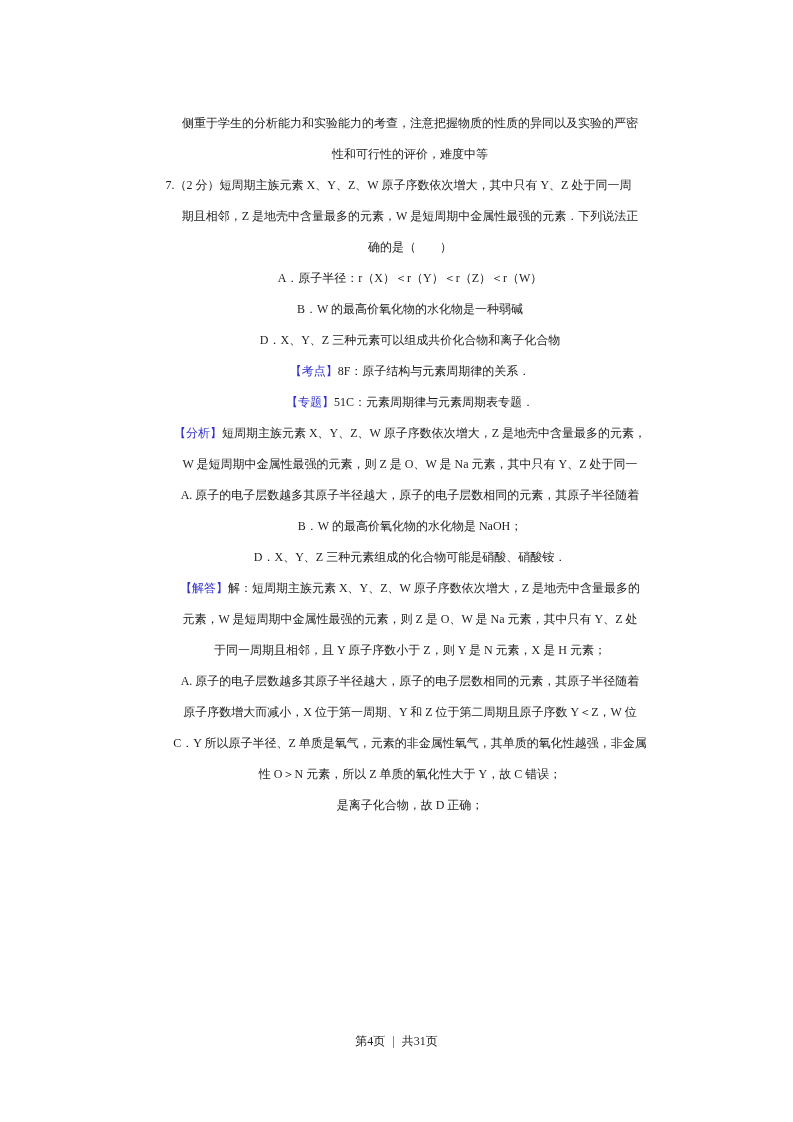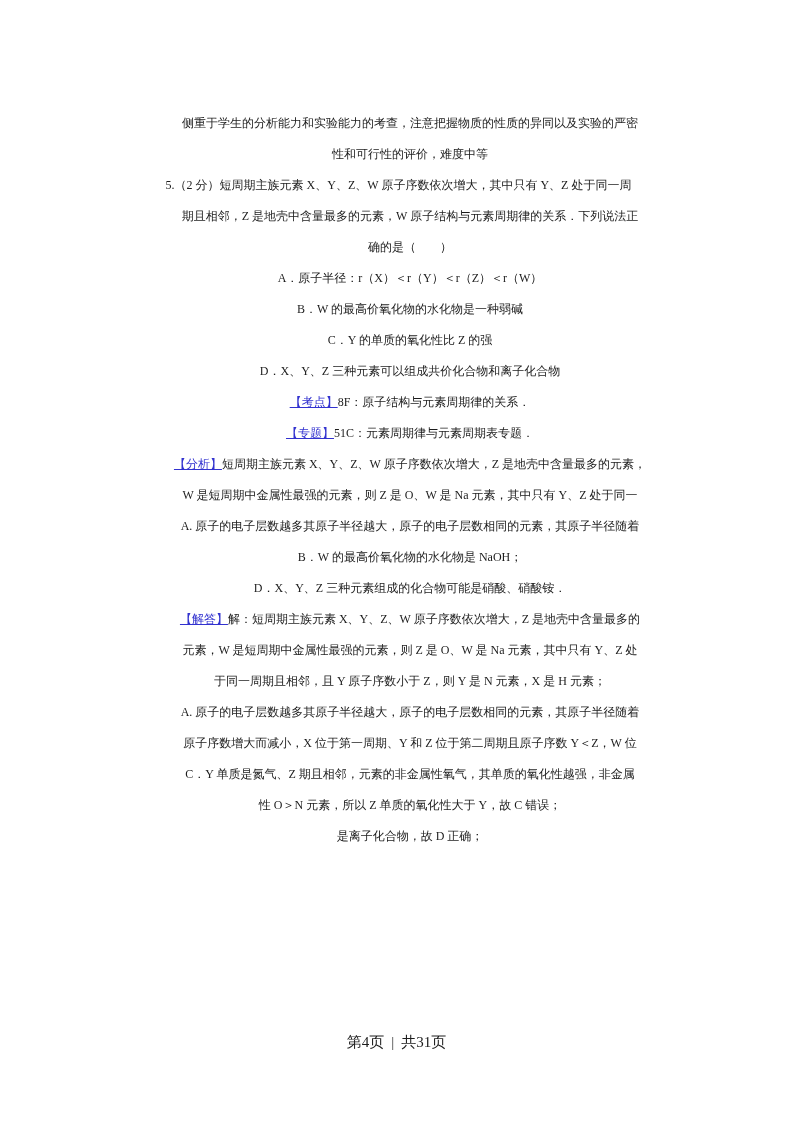--- a/index.html
+++ b/index.html
@@ -31,62 +31,60 @@
   .line {
     height: 31px;
     line-height: 31px;
     white-space: nowrap;
   }
   .line.hang {
     margin-left: -23px;
   }
   .accent {
     color: var(--accent, #3232cf);
-    text-decoration: underline;
   }
   .footer {
     position: absolute;
     left: 0;
     top: 1033px;
     width: 100%;
     text-align: center;
-    font-size: 15px;
+    font-size: 12px;
     color: var(--ink, #1c1c1c);
   }
   .footer .sep {
     margin: 0 7px;
     color: #3a3a3a;
   }
 </style>
 </head>
 <body style="background: rgb(255, 255, 255);">
 
 <div class="page">
   <div class="content" id="content">
       <div class="line">侧重于学生的分析能力和实验能力的考查，注意把握物质的性质的异同以及实验的严密</div>
       <div class="line">性和可行性的评价，难度中等</div>
-      <div class="line hang">5.（2 分）短周期主族元素 X、Y、Z、W 原子序数依次增大，其中只有 Y、Z 处于同一周</div>
-      <div class="line">期且相邻，Z 是地壳中含量最多的元素，W 原子结构与元素周期律的关系．下列说法正</div>
+      <div class="line hang">7.（2 分）短周期主族元素 X、Y、Z、W 原子序数依次增大，其中只有 Y、Z 处于同一周</div>
+      <div class="line">期且相邻，Z 是地壳中含量最多的元素，W 是短周期中金属性最强的元素．下列说法正</div>
       <div class="line">确的是（　　）</div>
       <div class="line">A．原子半径：r（X）＜r（Y）＜r（Z）＜r（W）</div>
       <div class="line">B．W 的最高价氧化物的水化物是一种弱碱</div>
-      <div class="line">C．Y 的单质的氧化性比 Z 的强</div>
       <div class="line">D．X、Y、Z 三种元素可以组成共价化合物和离子化合物</div>
       <div class="line"><span class="accent">【考点】</span>8F：原子结构与元素周期律的关系．</div>
       <div class="line"><span class="accent">【专题】</span>51C：元素周期律与元素周期表专题．</div>
       <div class="line"><span class="accent">【分析】</span>短周期主族元素 X、Y、Z、W 原子序数依次增大，Z 是地壳中含量最多的元素，</div>
       <div class="line">W 是短周期中金属性最强的元素，则 Z 是 O、W 是 Na 元素，其中只有 Y、Z 处于同一</div>
       <div class="line">A. 原子的电子层数越多其原子半径越大，原子的电子层数相同的元素，其原子半径随着</div>
       <div class="line">B．W 的最高价氧化物的水化物是 NaOH；</div>
       <div class="line">D．X、Y、Z 三种元素组成的化合物可能是硝酸、硝酸铵．</div>
       <div class="line"><span class="accent">【解答】</span>解：短周期主族元素 X、Y、Z、W 原子序数依次增大，Z 是地壳中含量最多的</div>
       <div class="line">元素，W 是短周期中金属性最强的元素，则 Z 是 O、W 是 Na 元素，其中只有 Y、Z 处</div>
       <div class="line">于同一周期且相邻，且 Y 原子序数小于 Z，则 Y 是 N 元素，X 是 H 元素；</div>
       <div class="line">A. 原子的电子层数越多其原子半径越大，原子的电子层数相同的元素，其原子半径随着</div>
       <div class="line">原子序数增大而减小，X 位于第一周期、Y 和 Z 位于第二周期且原子序数 Y＜Z，W 位</div>
-      <div class="line">C．Y 单质是氮气、Z 期且相邻，元素的非金属性氧气，其单质的氧化性越强，非金属</div>
+      <div class="line">C．Y 所以原子半径、Z 单质是氧气，元素的非金属性氧气，其单质的氧化性越强，非金属</div>
       <div class="line">性 O＞N 元素，所以 Z 单质的氧化性大于 Y，故 C 错误；</div>
       <div class="line">是离子化合物，故 D 正确；</div>
     </div>
   <div class="footer">
     <span>第4页</span><span class="sep">|</span><span>共31页</span>
   </div>
 </div>
 
 </body></html>

